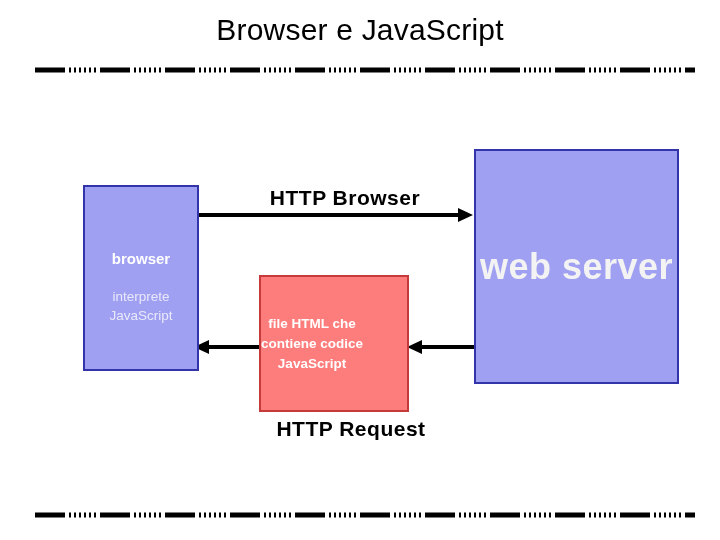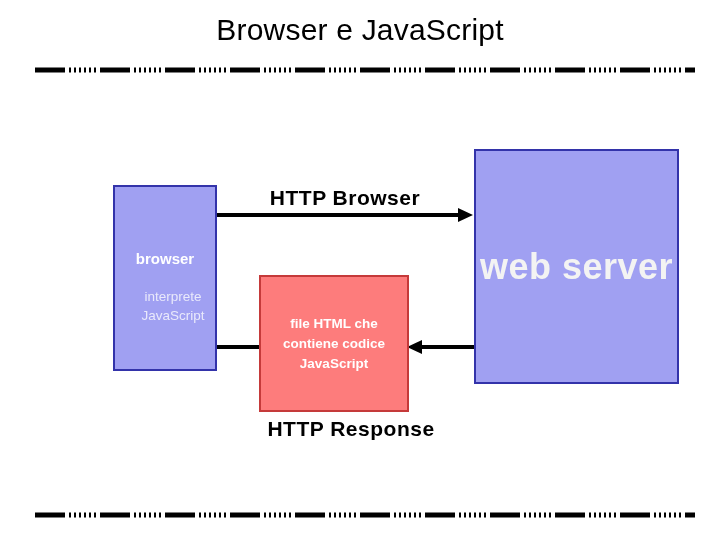--- a/index.html
+++ b/index.html
@@ -49,23 +49,22 @@
     position: absolute;
     box-sizing: border-box;
   }
   .purple-box {
     background: var(--box-purple, #a0a0f2);
     border: 2px solid var(--box-purple-border, #3333aa);
   }
   .browser-box {
     left: 83px;
     top: 185px;
-    width: 104px;
+    width: 116px;
     height: 186px;
-    margin-left: 30px;
   }
   .browser-label {
     position: absolute;
     top: 63px;
     left: 0;
     width: 100%;
     text-align: center;
     font-size: 15px;
     font-weight: bold;
     color: var(--box-text, #ffffff);
@@ -73,21 +72,20 @@
   .browser-sublabel {
     position: absolute;
     top: 100px;
     left: 0;
     width: 100%;
     text-align: center;
     font-size: 13.5px;
     line-height: 19px;
     color: var(--subtitle-text, #e9e9fb);
     white-space: pre-line;
-    padding-left: 8px;
   }
   .web-server-box {
     left: 474px;
     top: 149px;
     width: 205px;
     height: 235px;
     display: flex;
     align-items: center;
     justify-content: center;
   }
@@ -99,21 +97,21 @@
   }
   .file-box {
     left: 259px;
     top: 275px;
     width: 150px;
     height: 137px;
     background: var(--box-red, #fd7c7c);
     border: 2px solid var(--box-red-border, #c53a3a);
     display: flex;
     align-items: center;
-    justify-content: center;
+    justify-content: flex-start;
   }
   .file-label {
     text-align: center;
     font-size: 13.5px;
     font-weight: bold;
     line-height: 20px;
     color: var(--box-text, #ffffff);
     white-space: pre-line;
   }
   .flow-label {
@@ -175,15 +173,15 @@
   </div>
 
   <div class="box file-box">
     <div class="file-label">file HTML che
 contiene codice
 JavaScript</div>
   </div>
 
   <div class="flow-label request-label">HTTP Browser</div>
 
-  <div class="flow-label response-label">HTTP Response</div>
+  <div class="flow-label response-label">HTTP Request</div>
 
 </div>
 
 </body></html>

